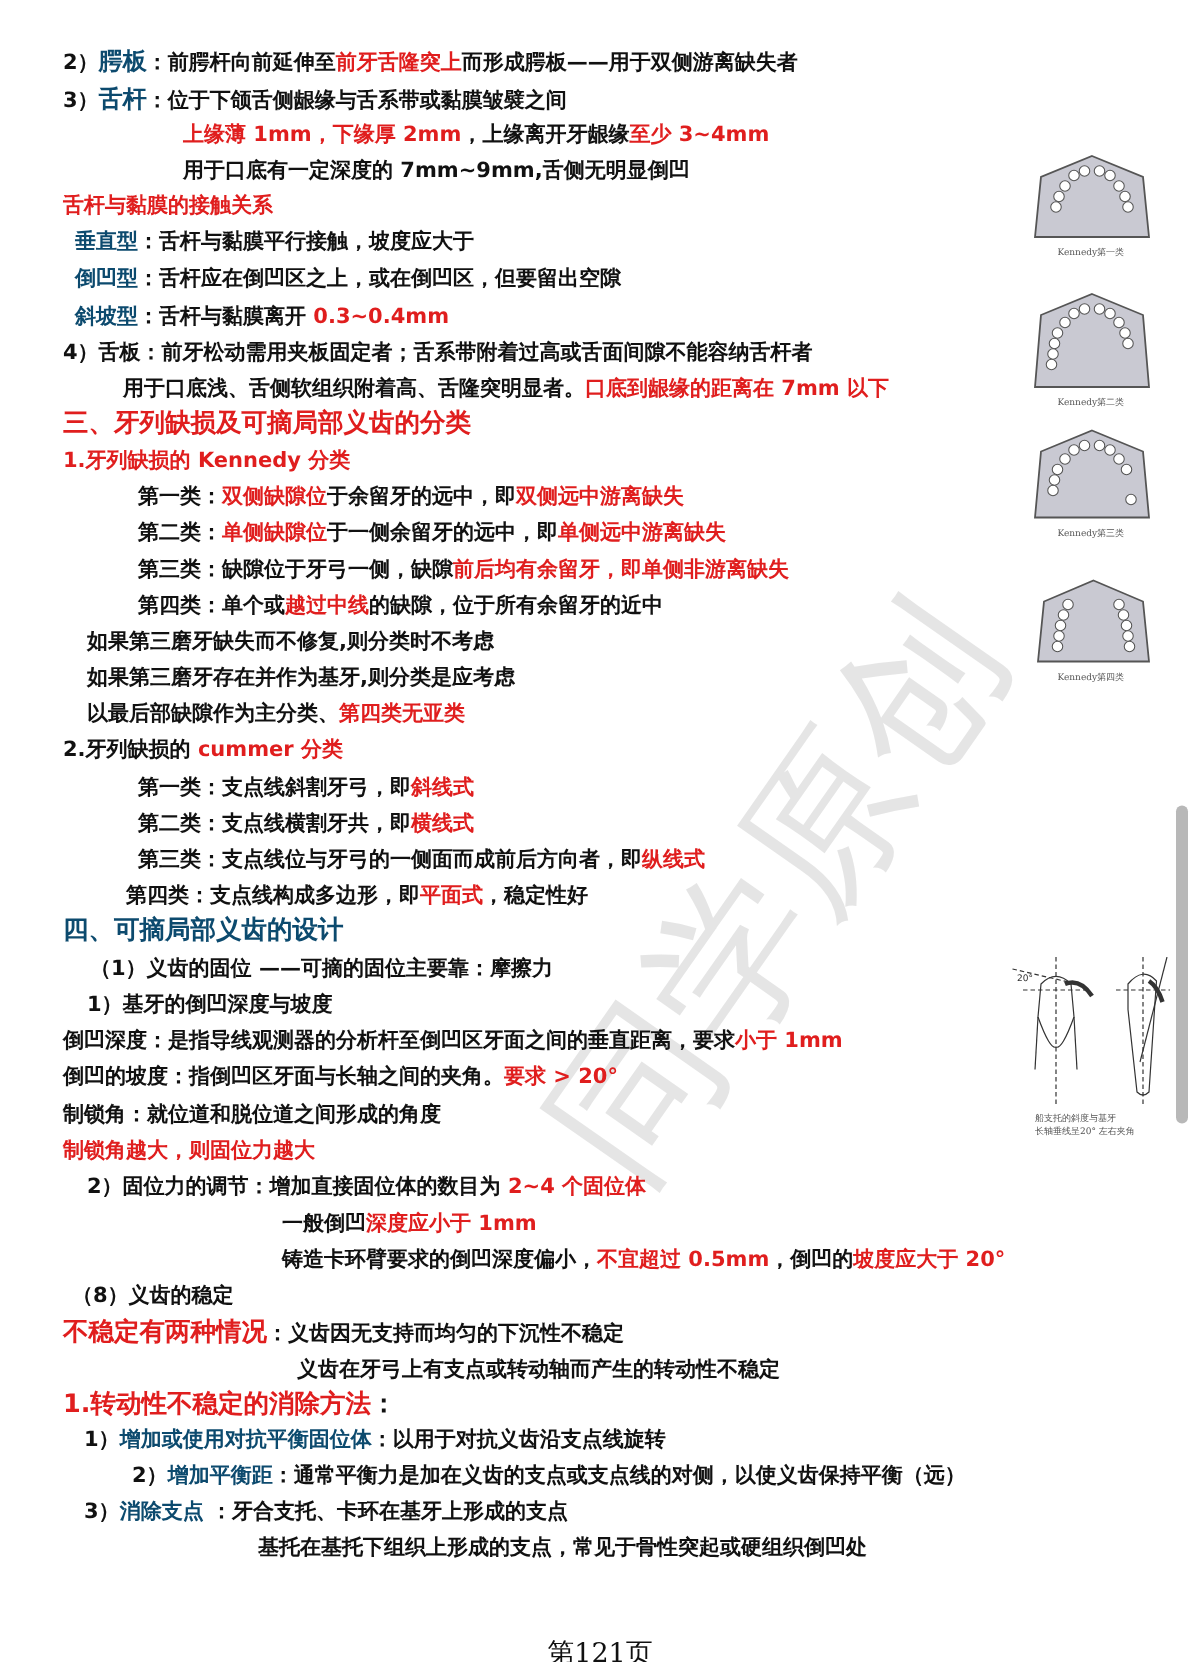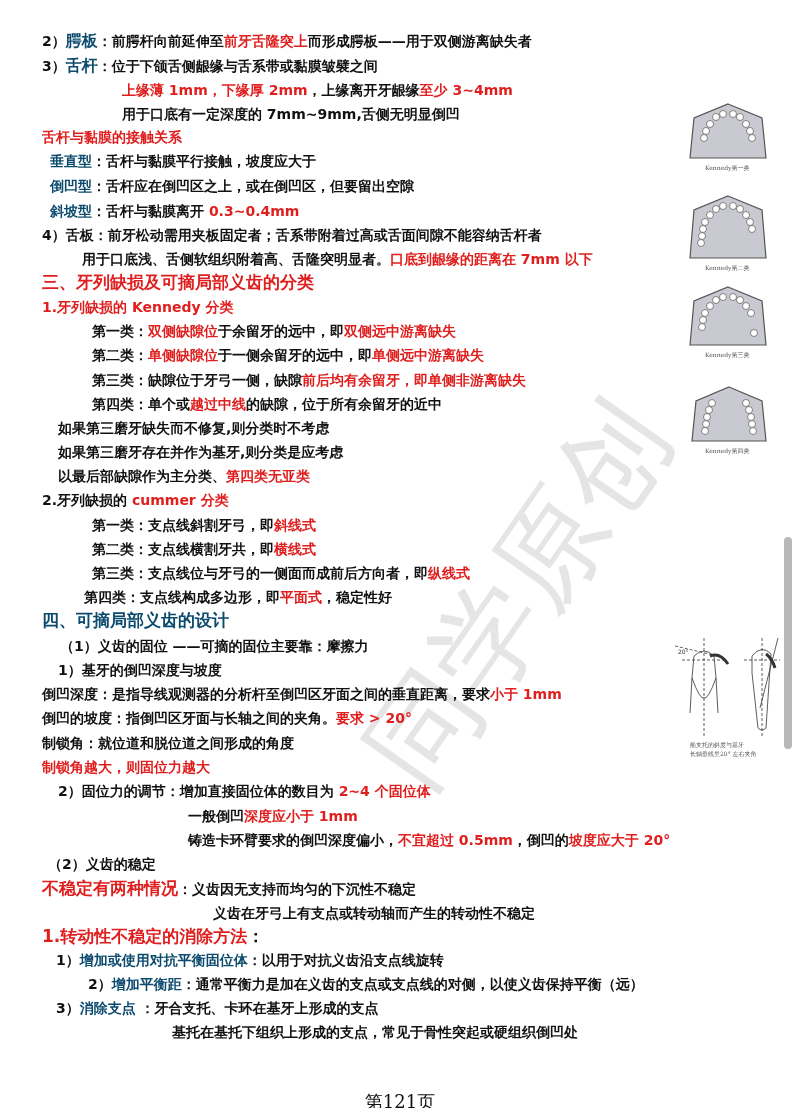--- a/index.html
+++ b/index.html
@@ -50,23 +50,23 @@
 <div class="line b h" style="left:42px;top:610px;"><span>四、可摘局部义齿的设计</span></div>
 <div class="line" style="left:60px;top:636px;"><span>（1）义齿的固位 ——可摘的固位主要靠：摩擦力</span></div>
 <div class="line" style="left:58px;top:660px;"><span>1）基牙的倒凹深度与坡度</span></div>
 <div class="line" style="left:42px;top:684px;"><span>倒凹深度：是指导线观测器的分析杆至倒凹区牙面之间的垂直距离，要求</span><span class="r">小于 1mm</span></div>
 <div class="line" style="left:42px;top:708px;"><span>倒凹的坡度：指倒凹区牙面与长轴之间的夹角。</span><span class="r">要求 &gt; 20°</span></div>
 <div class="line" style="left:42px;top:733px;"><span>制锁角：就位道和脱位道之间形成的角度</span></div>
 <div class="line r" style="left:42px;top:757px;"><span>制锁角越大，则固位力越大</span></div>
 <div class="line" style="left:58px;top:781px;"><span>2）固位力的调节：增加直接固位体的数目为 </span><span class="r">2~4 个固位体</span></div>
 <div class="line" style="left:188px;top:806px;"><span>一般倒凹</span><span class="r">深度应小于 1mm</span></div>
 <div class="line" style="left:188px;top:830px;"><span>铸造卡环臂要求的倒凹深度偏小，</span><span class="r">不宜超过 0.5mm</span><span>，倒凹的</span><span class="r">坡度应大于 20°</span></div>
-<div class="line" style="left:48px;top:854px;"><span>（2）义齿的稳定</span></div>
+<div class="line" style="left:48px;top:854px;"><span>（8）义齿的稳定</span></div>
 <div class="line" style="left:42px;top:878px;"><span class="r h">不稳定有两种情况</span><span>：义齿因无支持而均匀的下沉性不稳定</span></div>
-<div class="line" style="left:213px;top:903px;"><span>义齿在牙弓上有支点或转动轴而产生的转动性不稳定</span></div>
+<div class="line" style="left:198px;top:903px;"><span>义齿在牙弓上有支点或转动轴而产生的转动性不稳定</span></div>
 <div class="line r h" style="left:42px;top:926px;"><span>1.转动性不稳定的消除方法</span><span style="color:#111">：</span></div>
 <div class="line" style="left:56px;top:950px;"><span>1）</span><span class="b">增加或使用对抗平衡固位体</span><span>：以用于对抗义齿沿支点线旋转</span></div>
 <div class="line" style="left:56px;top:974px;margin-left:32px;"><span>2）</span><span class="b">增加平衡距</span><span>：通常平衡力是加在义齿的支点或支点线的对侧，以使义齿保持平衡（远）</span></div>
 <div class="line" style="left:56px;top:998px;"><span>3）</span><span class="b">消除支点</span><span> ：牙合支托、卡环在基牙上形成的支点</span></div>
 <div class="line" style="left:172px;top:1022px;"><span>基托在基托下组织上形成的支点，常见于骨性突起或硬组织倒凹处</span></div>
 
 <svg class="fig" style="left:688px;top:102px;" width="80" height="58" viewBox="0 0 80 58">
   <polygon points="40,2 74,16 78,56 2,56 6,16" fill="#c9c9d2" stroke="#555" stroke-width="1.2"></polygon>
   <g fill="#fff" stroke="#555" stroke-width="0.7">
     <circle cx="22" cy="22" r="3.5"></circle>

